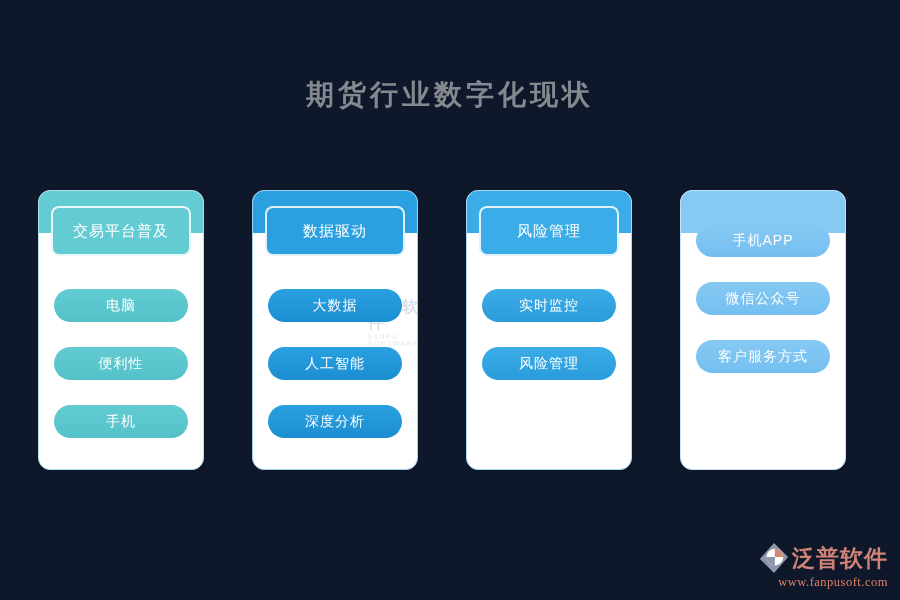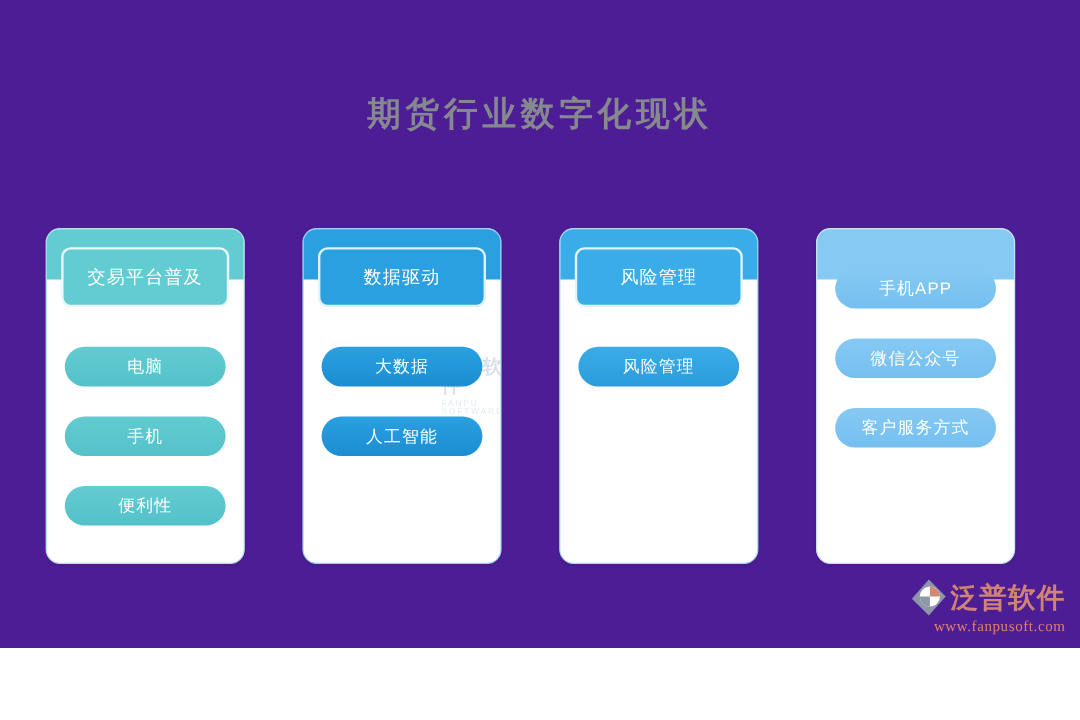--- a/index.html
+++ b/index.html
@@ -1,16 +1,16 @@
 <!DOCTYPE html>
 <html><head>
 <meta charset="utf-8">
 <style>
   html,body{margin:0;padding:0;background:#ffffff;}
-  #stage{position:relative;width:900px;height:540px;background:#4c1d95;overflow:hidden;
+  #stage{position:relative;width:900px;height:600px;background:#0f172a;overflow:hidden;
          font-family:"Liberation Sans","DejaVu Sans",sans-serif;}
   .main-title{position:absolute;top:76px;left:0;width:100%;text-align:center;
       font-family:"Liberation Serif","DejaVu Serif",serif;font-weight:bold;
       font-size:28px;letter-spacing:4px;color:#85888f;}
   .cards{position:absolute;left:38px;top:190px;width:808px;display:flex;
       justify-content:flex-end;gap:48px;}
   .card{position:relative;width:190px;height:278px;background:#ffffff;
       border:1px solid var(--cb);border-radius:12px;box-shadow:0 1px 3px rgba(0,0,0,0.05);}
   .band{position:absolute;top:0;left:0;right:0;height:42px;background:var(--c);
       border-radius:11px 11px 0 0;}
@@ -46,22 +46,22 @@
 
   <div class="cards">
 
     <div class="card" style="--c: #63cbd2; --cd: #54c1c9; --cb: #aee2e6;">
       <div class="band"></div>
       <div class="head-box">
         <span>交易平台普及</span>
       </div>
       <div class="pills">
         <div class="pill">电脑</div>
+        <div class="pill">便利性</div>
         <div class="pill">手机</div>
-        <div class="pill">便利性</div>
       </div>
     </div>
 
     <div class="card" style="--c: #2aa0e0; --cd: #1b8ed2; --cb: #9cd2f0;">
       <div class="band"></div>
       <div class="head-box">
         <span>数据驱动</span>
       </div>
       <div class="watermark">
         <svg width="22" height="24" viewBox="0 0 34 36">
@@ -71,29 +71,31 @@
           <path d="M8.5 17 A9.5 9.5 0 0 0 18 26.5 L18 17 Z" fill="#c2cfdd"></path>
         </svg>
         <div class="wm-text">
           <span class="wm-brand">泛普软件</span>
           <span class="wm-sub">FANPU SOFTWARE</span>
         </div>
       </div>
       <div class="pills">
         <div class="pill">大数据</div>
         <div class="pill">人工智能</div>
+        <div class="pill">深度分析</div>
       </div>
     </div>
 
     <div class="card" style="--c: #3aace7; --cd: #2b9cdb; --cb: #a6d9f4;">
       <div class="band"></div>
       <div class="head-box">
         <span>风险管理</span>
       </div>
       <div class="pills">
+        <div class="pill">实时监控</div>
         <div class="pill">风险管理</div>
       </div>
     </div>
 
     <div class="card" style="--c: #86c9f3; --cd: #74bff0; --cb: #c3e2f9;">
       <div class="band"></div>
       <div class="pills">
         <div class="pill">手机APP</div>
         <div class="pill">微信公众号</div>
         <div class="pill">客户服务方式</div>

